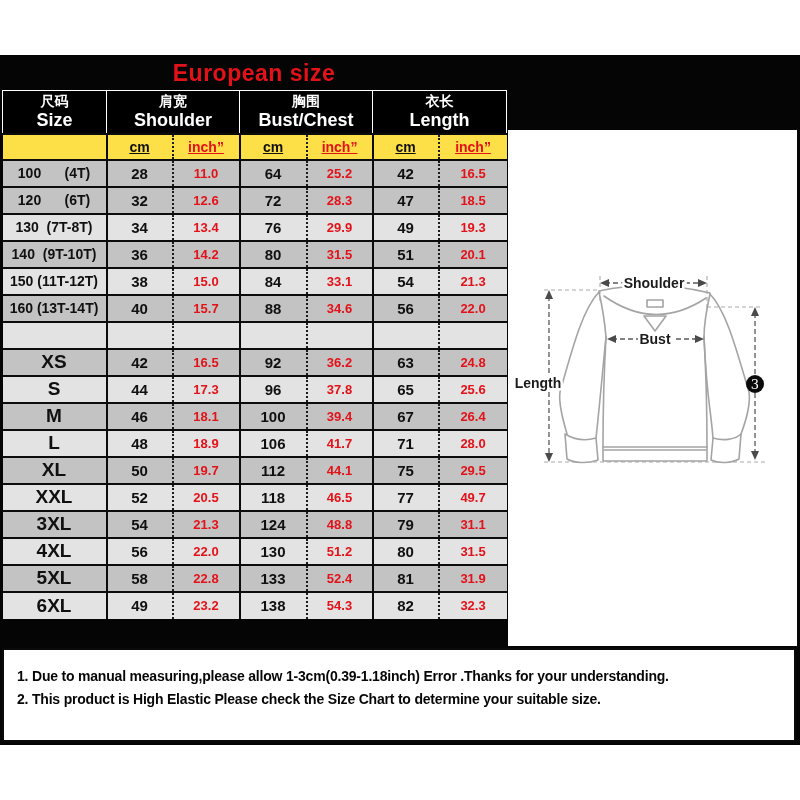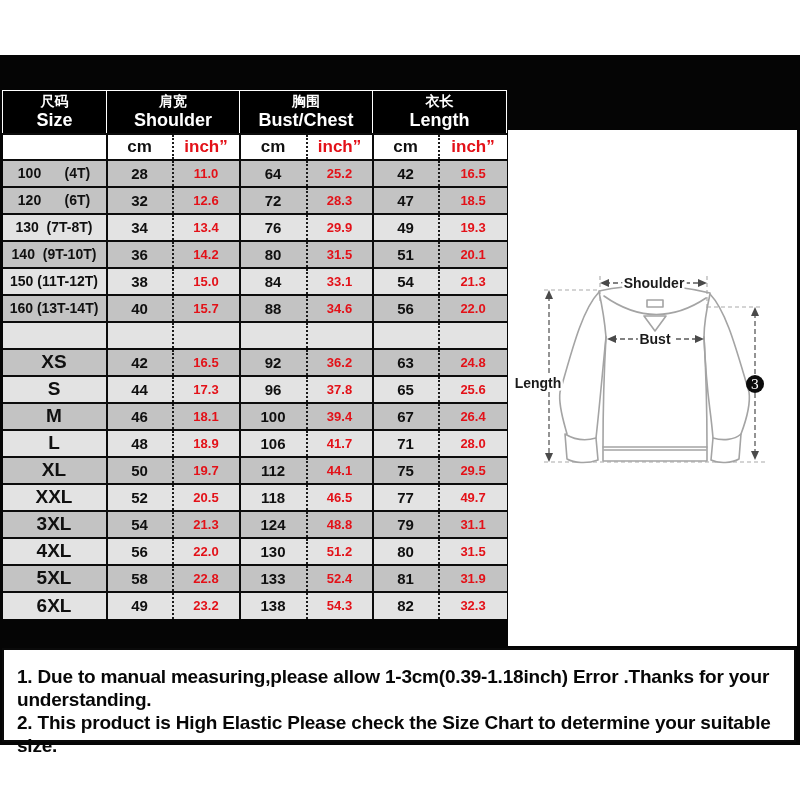--- a/index.html
+++ b/index.html
@@ -14,21 +14,21 @@
   
   table.size-table { position:absolute; left:2px; top:35px; width:504px;
                      border-collapse:collapse; table-layout:fixed; }
   tr.hdr th { background:#000; color:#fff; border:1px solid #fff; height:43px;
               vertical-align:middle; text-align:center; font-weight:bold; }
   tr.hdr .zh { display:block; font-size:14px; line-height:17px; font-weight:bold; }
   tr.hdr .en { display:block; font-size:18px; line-height:20px; font-weight:bold; }
 
   td { height:27px; text-align:center; vertical-align:middle;
        border-top:2px solid #0c0c0c; font-weight:bold; }
-  tr.sub td { background:#ffffff; height:26px; font-size:17px; }
+  tr.sub td { background:#fde047; height:26px; font-size:14px;text-decoration:underline; }
   tr.sub td.in { color:#e31118; }
   tr.sub td.cm { color:#101010; }
 
   tr.dark td  { background:#c3c3c3; }
   tr.light td { background:#e3e3e3; }
 
   td.grp { border-left:2px solid #0c0c0c; }
   td.dot { border-left:2px dotted #1a1a1a; }
 
   td.cm-val  { color:#101010; font-size:15px; }
@@ -46,29 +46,30 @@
   .guide { stroke:#a9a9a9; stroke-width:1.1; stroke-dasharray:4 3; fill:none; }
   .marrow { stroke:#5a5a5a; stroke-width:1.3; stroke-dasharray:5 3; fill:none; }
   .ah { fill:#4a4a4a; stroke:none; }
   .dlabel { font-family:"Liberation Sans",sans-serif; font-size:14px; font-weight:bold; fill:#1b1b1b;
             paint-order:stroke; stroke:#ffffff; stroke-width:5px; text-anchor:middle; }
   .badge-num { font-family:"DejaVu Serif",serif; font-size:13px; fill:#fff; text-anchor:middle; }
 
   
   .notes { position:absolute; left:2px; top:593px; width:794px; height:94px;
            background:#ffffff; border:2px solid #0a0a0a; padding:15px 10px 0 13px; }
-  .notes .note-line { font-size:19px; font-weight:bold; color:#070707; line-height:23px;
+  .notes .note-line { font-size:14px; font-weight:bold; color:#070707; line-height:23px;
                       letter-spacing:-0.2px; }
 </style>
 </head>
 <body>
 
 <div class="page">
   <div class="panel">
 
+    <div class="title">European size</div>
 
     <table class="size-table">
       <colgroup>
         <col style="width:104px">
           <col style="width:66px">
           <col style="width:67px">
         <col style="width:67px">
           <col style="width:66px">
           <col style="width:66px">
           <col style="width:68px">

